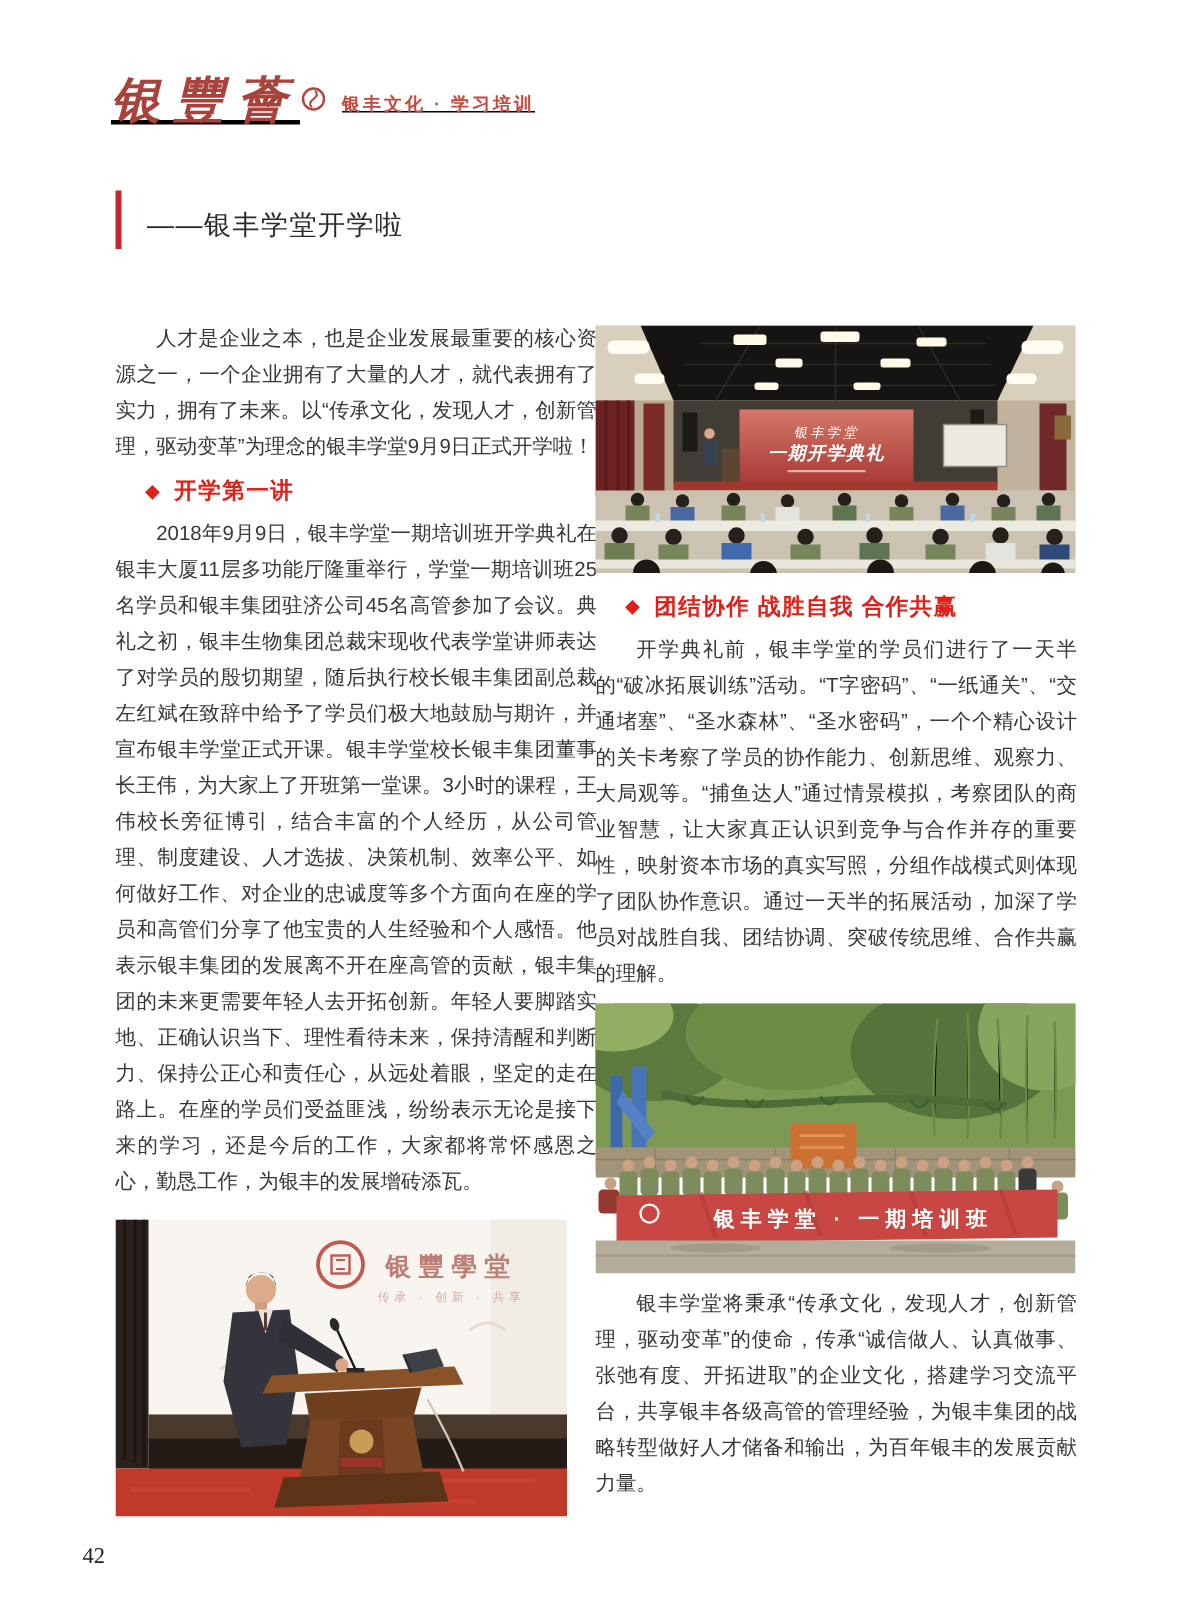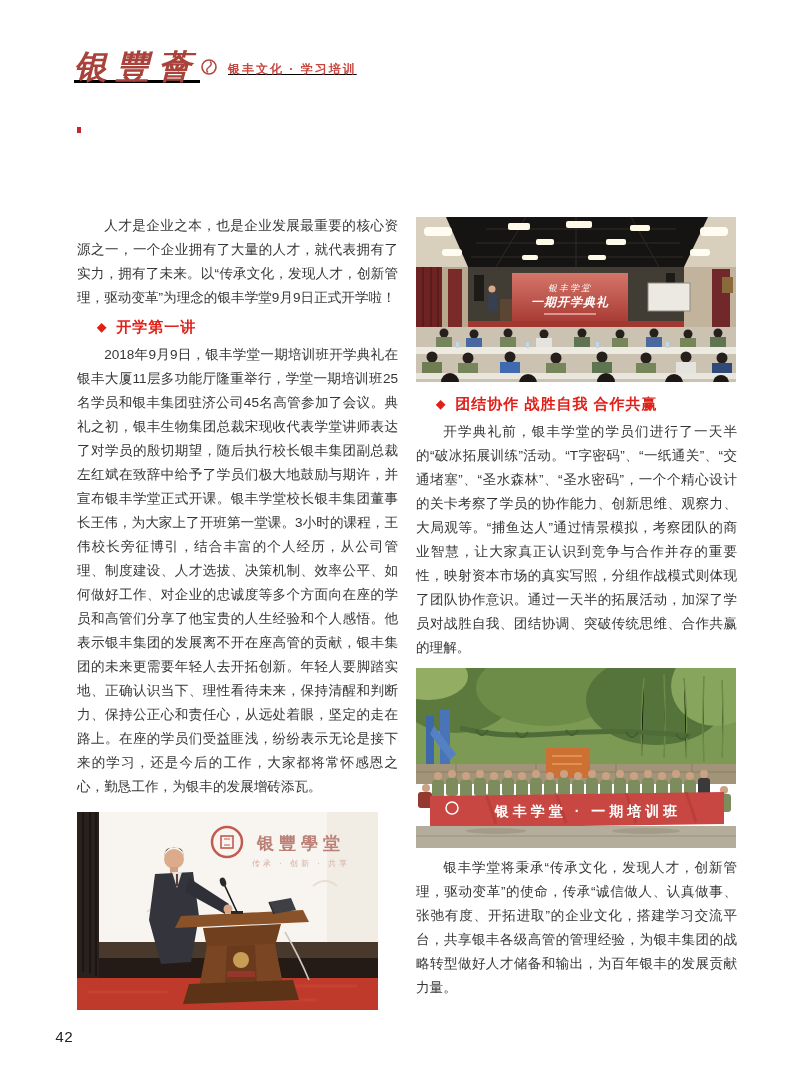--- a/index.html
+++ b/index.html
@@ -16,52 +16,53 @@
   .swirl{margin:4px 10px 0 0;}
   .tagline{font-size:12px;color:#c8473f;font-weight:bold;letter-spacing:2px;margin-top:6px;}
   
   .title-block{position:absolute;left:77px;top:127px;border-left:4px solid #c1272d;padding:2px 0 4px 17px;}
   .article-title{font-size:31px;font-weight:bold;color:#141414;letter-spacing:1px;line-height:1.08;margin:0;}
   .article-subtitle{font-size:18px;color:#2a2a2a;margin-top:9px;letter-spacing:1px;}
   
   .col{position:absolute;top:214px;width:321px;font-size:13.6px;line-height:24px;
        color:#363636;text-align:justify;}
   .col-left{left:77px;}
-  .col-right{left:416px;}
+  .col-right{left:397px;}
   p.body{margin:0;text-indent:2em;}
   .section-heading{
     color:#e0211a;font-weight:bold;font-size:15px;line-height:24px;
     margin:5px 0 4px 0;padding-left:20px;letter-spacing:1px;white-space:nowrap;
   }
   .diamond{margin-right:9px;font-size:12px;vertical-align:1px;}
   
   .photo-frame{display:block;line-height:0;}
   .photo-frame svg{display:block;}
   .ph1{margin:3px 0 10px 0;}
   .ph2{margin:8px 0 8px 0;}
   .ph3{margin-top:13px;}
   
-  .page-number{position:absolute;left:55px;top:1030px;font-family:Liberation Mono, monospace;
+  .page-number{position:absolute;left:55px;top:1030px;font-family:Liberation Serif, serif;
     font-size:15px;color:#222;}
 </style>
 </head>
 <body>
 
 <div class="masthead">
   <span class="calligraphy">银豐薈</span>
   <span class="swirl">
     <svg width="18" height="18" viewBox="0 0 18 18">
       <circle cx="9" cy="9" r="7" fill="none" stroke="#b5443c" stroke-width="1.6"></circle>
       <path d="M9 9 q4 -3 1 -5.5 M9 9 q-4 3 -1 5.5" fill="none" stroke="#b5443c" stroke-width="1.4"></path>
     </svg>
   </span>
   <span class="tagline">银丰文化 · 学习培训</span>
 </div>
 
 <div class="title-block">
+  <div class="article-subtitle">——银丰学堂开学啦</div>
 </div>
 
 <div class="col col-left">
   <p class="body">人才是企业之本，也是企业发展最重要的核心资源之一，一个企业拥有了大量的人才，就代表拥有了实力，拥有了未来。以“传承文化，发现人才，创新管理，驱动变革”为理念的银丰学堂9月9日正式开学啦！</p>
 
   <div class="section-heading"><span class="diamond">◆</span><span>开学第一讲</span></div>
 
   <p class="body">2018年9月9日，银丰学堂一期培训班开学典礼在银丰大厦11层多功能厅隆重举行，学堂一期培训班25名学员和银丰集团驻济公司45名高管参加了会议。典礼之初，银丰生物集团总裁宋现收代表学堂讲师表达了对学员的殷切期望，随后执行校长银丰集团副总裁左红斌在致辞中给予了学员们极大地鼓励与期许，并宣布银丰学堂正式开课。银丰学堂校长银丰集团董事长王伟，为大家上了开班第一堂课。3小时的课程，王伟校长旁征博引，结合丰富的个人经历，从公司管理、制度建设、人才选拔、决策机制、效率公平、如何做好工作、对企业的忠诚度等多个方面向在座的学员和高管们分享了他宝贵的人生经验和个人感悟。他表示银丰集团的发展离不开在座高管的贡献，银丰集团的未来更需要年轻人去开拓创新。年轻人要脚踏实地、正确认识当下、理性看待未来，保持清醒和判断力、保持公正心和责任心，从远处着眼，坚定的走在路上。在座的学员们受益匪浅，纷纷表示无论是接下来的学习，还是今后的工作，大家都将常怀感恩之心，勤恳工作，为银丰的发展增砖添瓦。</p>
 
   <span class="photo-frame ph3">

